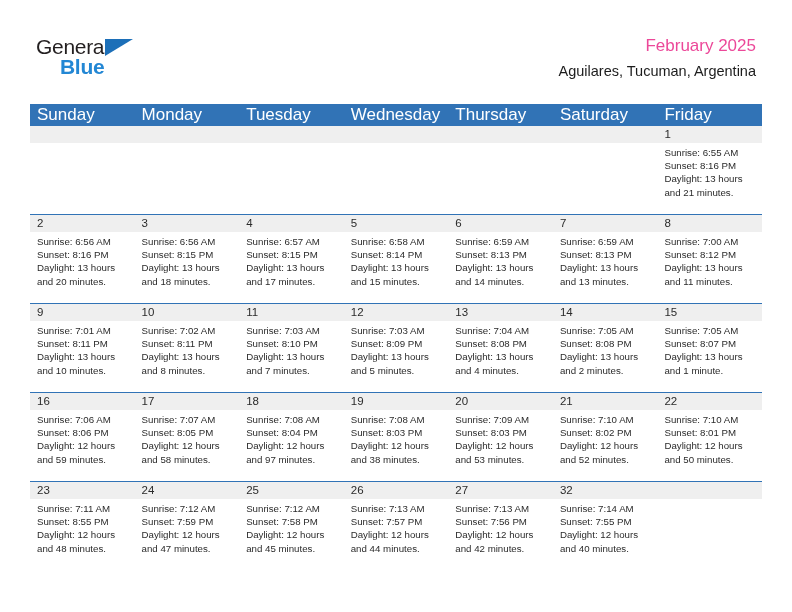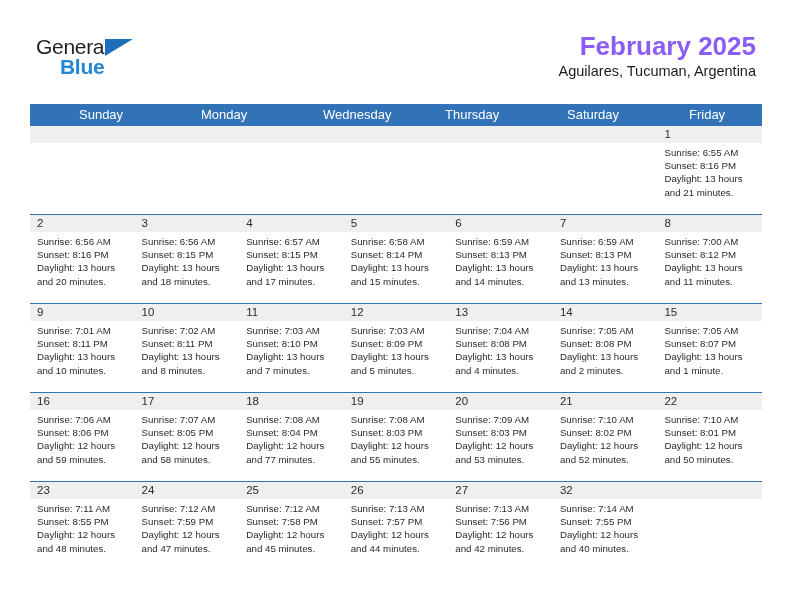--- a/index.html
+++ b/index.html
@@ -66,24 +66,24 @@
     font-weight: bold;
   }
 
   .title-block {
     position: absolute;
     right: 36px;
     top: 30px;
     text-align: right;
   }
   .cal-title {
-    font-size: 26px;
-    color: #8b5cf6;
+    font-size: 17px;
+    color: #ec4899;
     line-height: 32px;
-    font-weight: bold;
+    font-weight: normal;
     white-space: nowrap;
   }
   .cal-subtitle {
     font-size: 14.5px;
     color: #1c1c1c;
     line-height: 18px;
     white-space: nowrap;
   }
 
   
@@ -94,26 +94,25 @@
     width: 732px;
   }
   .dow-row {
     display: flex;
     background: #3173b6;
     height: 21px;
   }
   .dow {
     flex: 1 1 0;
     color: #ffffff;
-    font-size: 13px;
+    font-size: 17px;
     line-height: 21px;
     padding-left: 7px;
     box-sizing: border-box;
     white-space: nowrap;
-    margin-left: 42px;
   }
 
   .week {
     position: relative;
     border-top: 1.5px solid #3173b6;
     height: 89px;
     box-sizing: border-box;
   }
   .week:first-of-type {
     border-top: none;
@@ -174,20 +173,21 @@
       <div class="cal-subtitle">Aguilares, Tucuman, Argentina</div>
     </div>
 
   </div>
 
   <div class="calendar">
 
     <div class="dow-row">
       <div class="dow">Sunday</div>
       <div class="dow">Monday</div>
+      <div class="dow">Tuesday</div>
       <div class="dow">Wednesday</div>
       <div class="dow">Thursday</div>
       <div class="dow">Saturday</div>
       <div class="dow">Friday</div>
     </div>
 
     <div class="week">
       <div class="numbands"></div>
       <div class="week-inner">
         <div class="cell empty">
@@ -414,30 +414,30 @@
             <div>Daylight: 12 hours</div>
             <div>and 58 minutes.</div>
           </div>
         </div>
         <div class="cell">
           <div class="daynum">18</div>
           <div class="lines">
             <div>Sunrise: 7:08 AM</div>
             <div>Sunset: 8:04 PM</div>
             <div>Daylight: 12 hours</div>
-            <div>and 77 minutes.</div>
+            <div>and 97 minutes.</div>
           </div>
         </div>
         <div class="cell">
           <div class="daynum">19</div>
           <div class="lines">
             <div>Sunrise: 7:08 AM</div>
             <div>Sunset: 8:03 PM</div>
             <div>Daylight: 12 hours</div>
-            <div>and 55 minutes.</div>
+            <div>and 38 minutes.</div>
           </div>
         </div>
         <div class="cell">
           <div class="daynum">20</div>
           <div class="lines">
             <div>Sunrise: 7:09 AM</div>
             <div>Sunset: 8:03 PM</div>
             <div>Daylight: 12 hours</div>
             <div>and 53 minutes.</div>
           </div>

